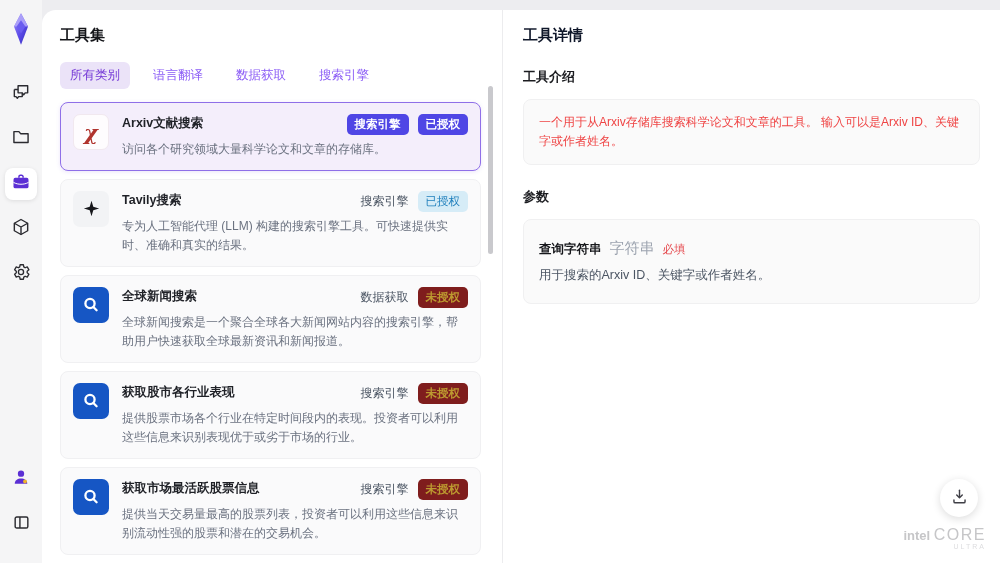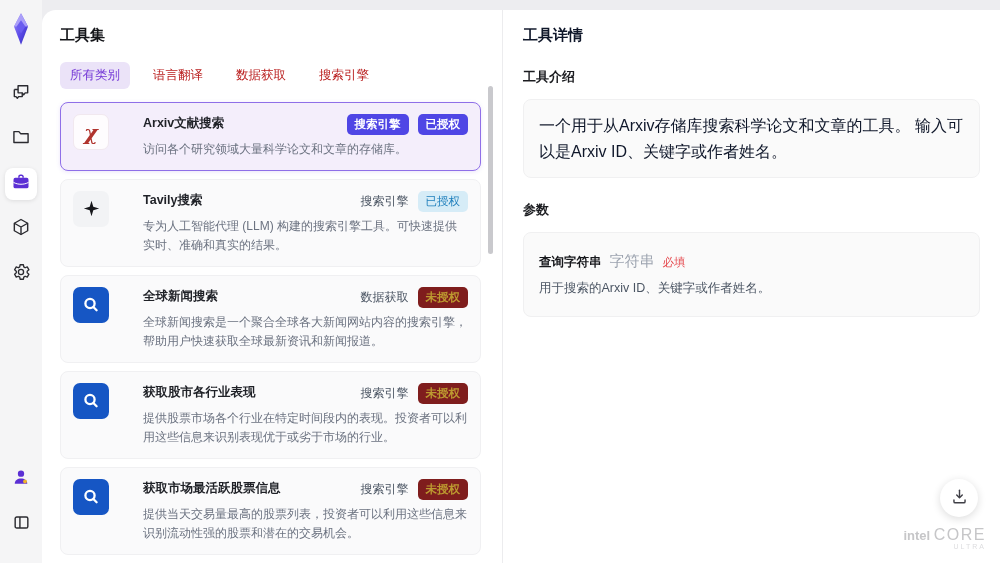--- a/index.html
+++ b/index.html
@@ -16,55 +16,55 @@
   .rail-spacer { flex:1; }
 
   
   .main { position:absolute; left:42px; top:10px; right:0; bottom:0; background:#ffffff;
           border-top-left-radius:14px; display:flex; overflow:hidden; }
 
   
   .left-panel { width:460px; flex:none; position:relative; padding:16px 0 0 18px; }
   .panel-title { font-size:15px; font-weight:bold; color:#15161a; }
   .tabs { display:flex; align-items:center; gap:13px; margin-top:17px; }
-  .tab { font-size:12.5px; color:#b91c1c; padding:5px 10px; border-radius:6px; cursor:pointer; white-space:nowrap; }
+  .tab { font-size:12.5px; color:#8b5cf6; padding:5px 10px; border-radius:6px; cursor:pointer; white-space:nowrap; }
   .tab.active { background:#ebe3f8; color:#7438d6; }
 
   .tool-list { margin-top:13px; width:421px; }
   .card { display:flex; align-items:flex-start; background:#fafafb; border:1px solid #f0f0f2;
           border-radius:8px; padding:11px 12px; margin-bottom:8px; cursor:pointer; }
   .card.selected { background:#f4eefb; border:1px solid #8f6fe8; box-shadow:0 1px 4px rgba(120,80,220,.15); }
   .card-icon { width:36px; height:36px; border-radius:7px; flex:none; display:flex; align-items:center;
                justify-content:center; margin-right:13px; overflow:hidden; }
   .icon-arxiv { background:#fefcfe; border:1px solid #f1e8ef; }
   .arxiv-glyph { font-family:"DejaVu Serif",serif; font-style:italic; font-weight:bold; font-size:21px; color:#b0332e; line-height:1; }
   .icon-gray { background:#f2f3f5; }
   .icon-blue { background:#1656c4; }
-  .card-content { flex:1; min-width:0;margin-left:21px; }
+  .card-content { flex:1; min-width:0; }
   .card-head { display:flex; align-items:flex-start; }
   .card-title { font-size:12.5px; font-weight:bold; color:#1f2127; flex:1; padding-top:1px; }
   .badges { display:flex; gap:9px; align-items:center; margin-left:8px; flex:none; }
   .cat-text { font-size:12px; color:#4b5563; }
   .badge { font-size:11.5px; padding:3px 8px; border-radius:5px; white-space:nowrap; }
   .badge.solid { background:#4f46e5; color:#ffffff; font-weight:bold; }
   .badge.auth { background:#d6ecf7; color:#2180bd; }
   .badge.unauth { background:#7f1d1d; color:#bd9a30;font-weight:bold; }
   .card-desc { font-size:12px; color:#6b7280; line-height:1.58; margin-top:5px; max-width:352px; }
 
   .scroll-thumb { position:absolute; right:9px; top:76px; width:5px; height:168px;
                   background:#c9c9cd; border-radius:3px; cursor:pointer; }
 
   .v-divider { width:1px; background:#ececee; }
 
   
   .right-panel { flex:1; position:relative; padding:16px 20px; background:#ffffff; }
   .rp-title { font-size:15px; font-weight:bold; color:#0f172a; }
   .section-h { font-size:13px; font-weight:bold; color:#1b1c20; margin-top:23px; }
   .info-box { margin-top:13px; background:#fafafa; border:1px solid #f0f0f1; border-radius:8px;
-              padding:13px 15px; font-size:16px; color:#0f172a; line-height:1.6; }
+              padding:13px 15px; font-size:12px; color:#ef4444; line-height:1.6; }
   .param-box { margin-top:13px; background:#fafafa; border:1px solid #f0f0f1; border-radius:8px; padding:19px 15px; }
   .param-head { display:flex; align-items:baseline; gap:8px; }
   .param-name { font-size:12.5px; font-weight:bold; color:#17181c; }
   .param-type { font-size:15px; color:#9ca3af;font-family:Liberation Mono, monospace; }
   .param-req { font-size:11.5px; color:#e5484d; }
   .param-desc { margin-top:9px; font-size:12.5px; color:#4b5563; }
 
   .download-btn { position:absolute; right:22px; bottom:46px; width:38px; height:38px; border-radius:50%;
                   background:#ffffff; box-shadow:0 2px 8px rgba(0,0,0,.14); display:flex;
                   align-items:center; justify-content:center; cursor:pointer; }

